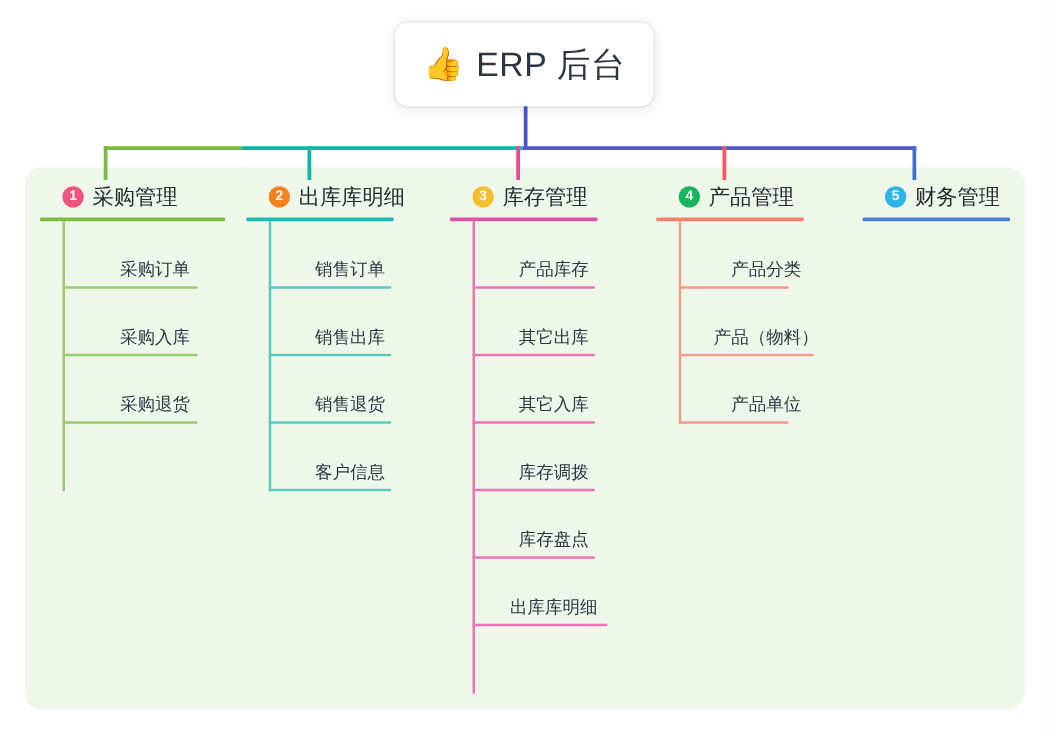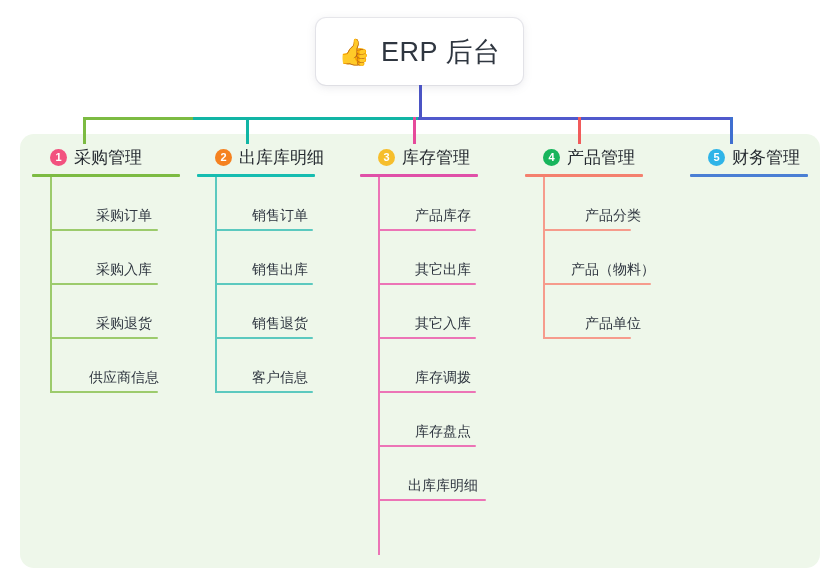--- a/index.html
+++ b/index.html
@@ -171,24 +171,20 @@
         <span class="leaf-rule" style="background:#9ccb6c; width:108px;"></span>
       </div>
       <div class="leaf">
         <span class="leaf-text">采购入库</span>
         <span class="leaf-rule" style="background:#9ccb6c; width:108px;"></span>
       </div>
       <div class="leaf">
         <span class="leaf-text">采购退货</span>
         <span class="leaf-rule" style="background:#9ccb6c; width:108px;"></span>
       </div>
-      <div class="leaf">
-        <span class="leaf-text">供应商信息</span>
-        <span class="leaf-rule" style="background:#9ccb6c; width:108px;"></span>
-      </div>
     </div>
   </div>
 
   <div class="column" style="left:197px; width:130px;">
     <div class="branch-head">
       <span class="badge" style="background:#f58220;">2</span>
       <span class="branch-label">出库库明细</span>
     </div>
     <div class="branch-rule" style="background:#16bdb0; width:118px;"></div>
     <div class="leaf-area">

